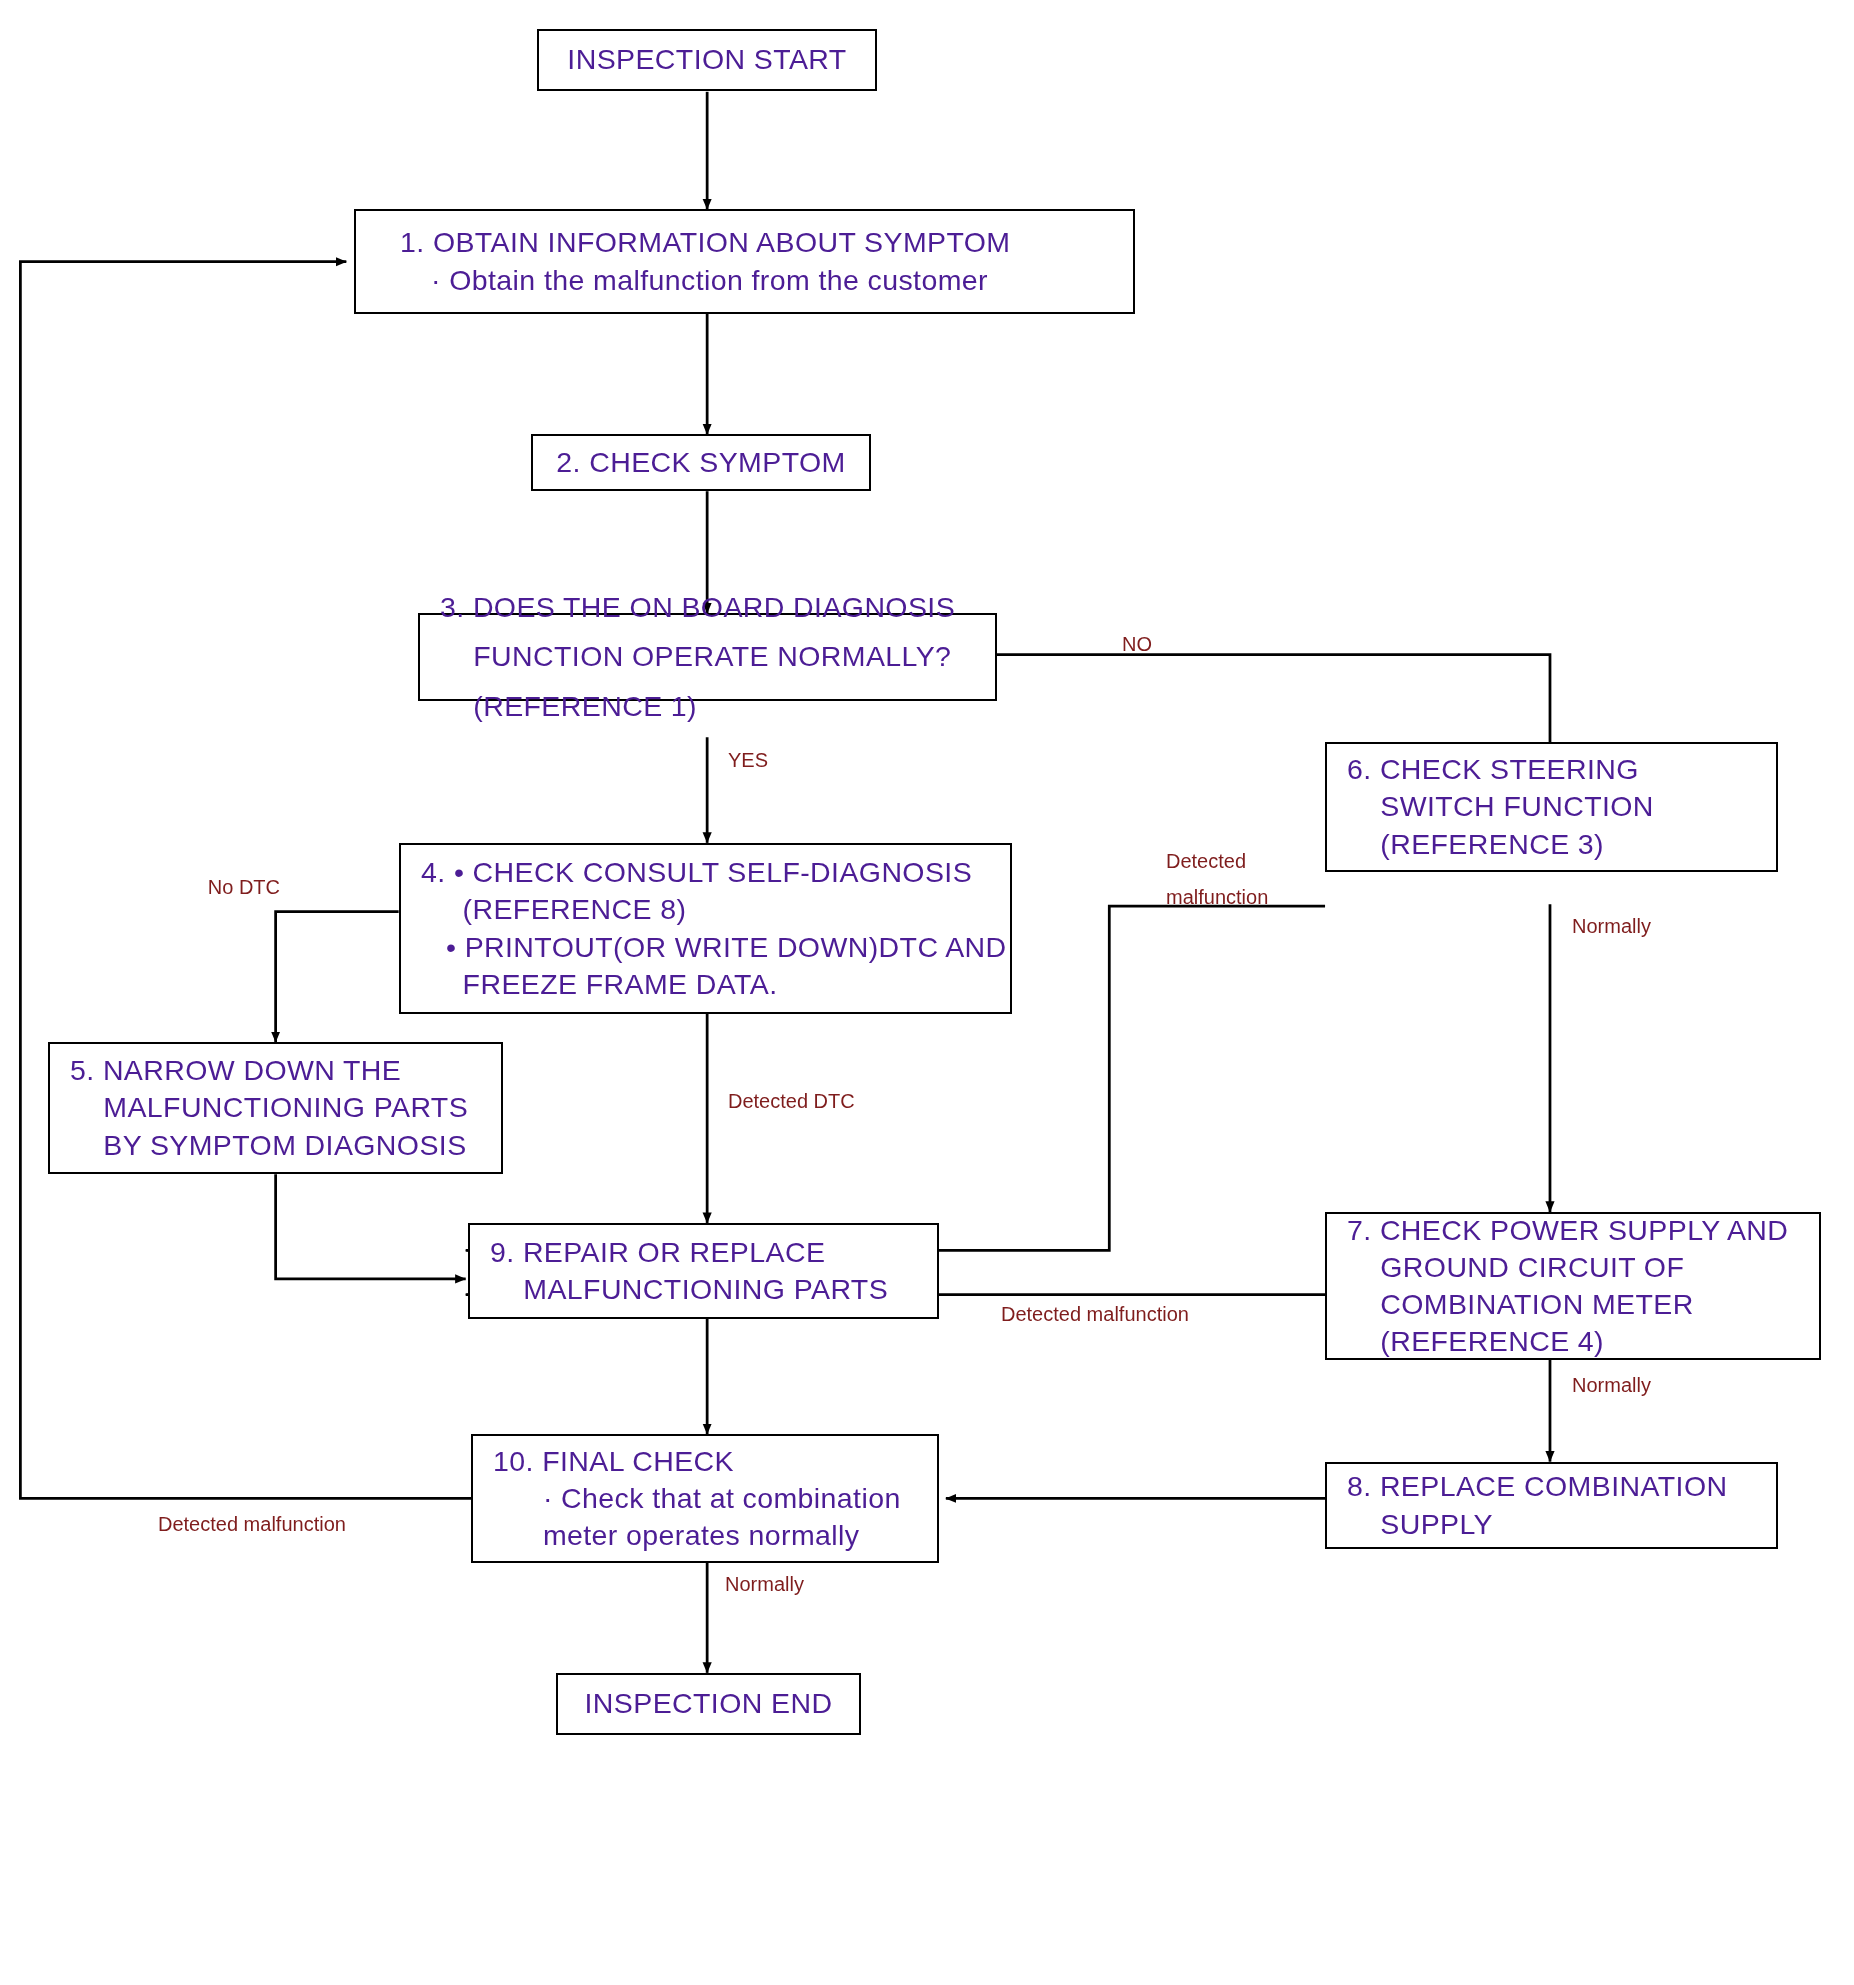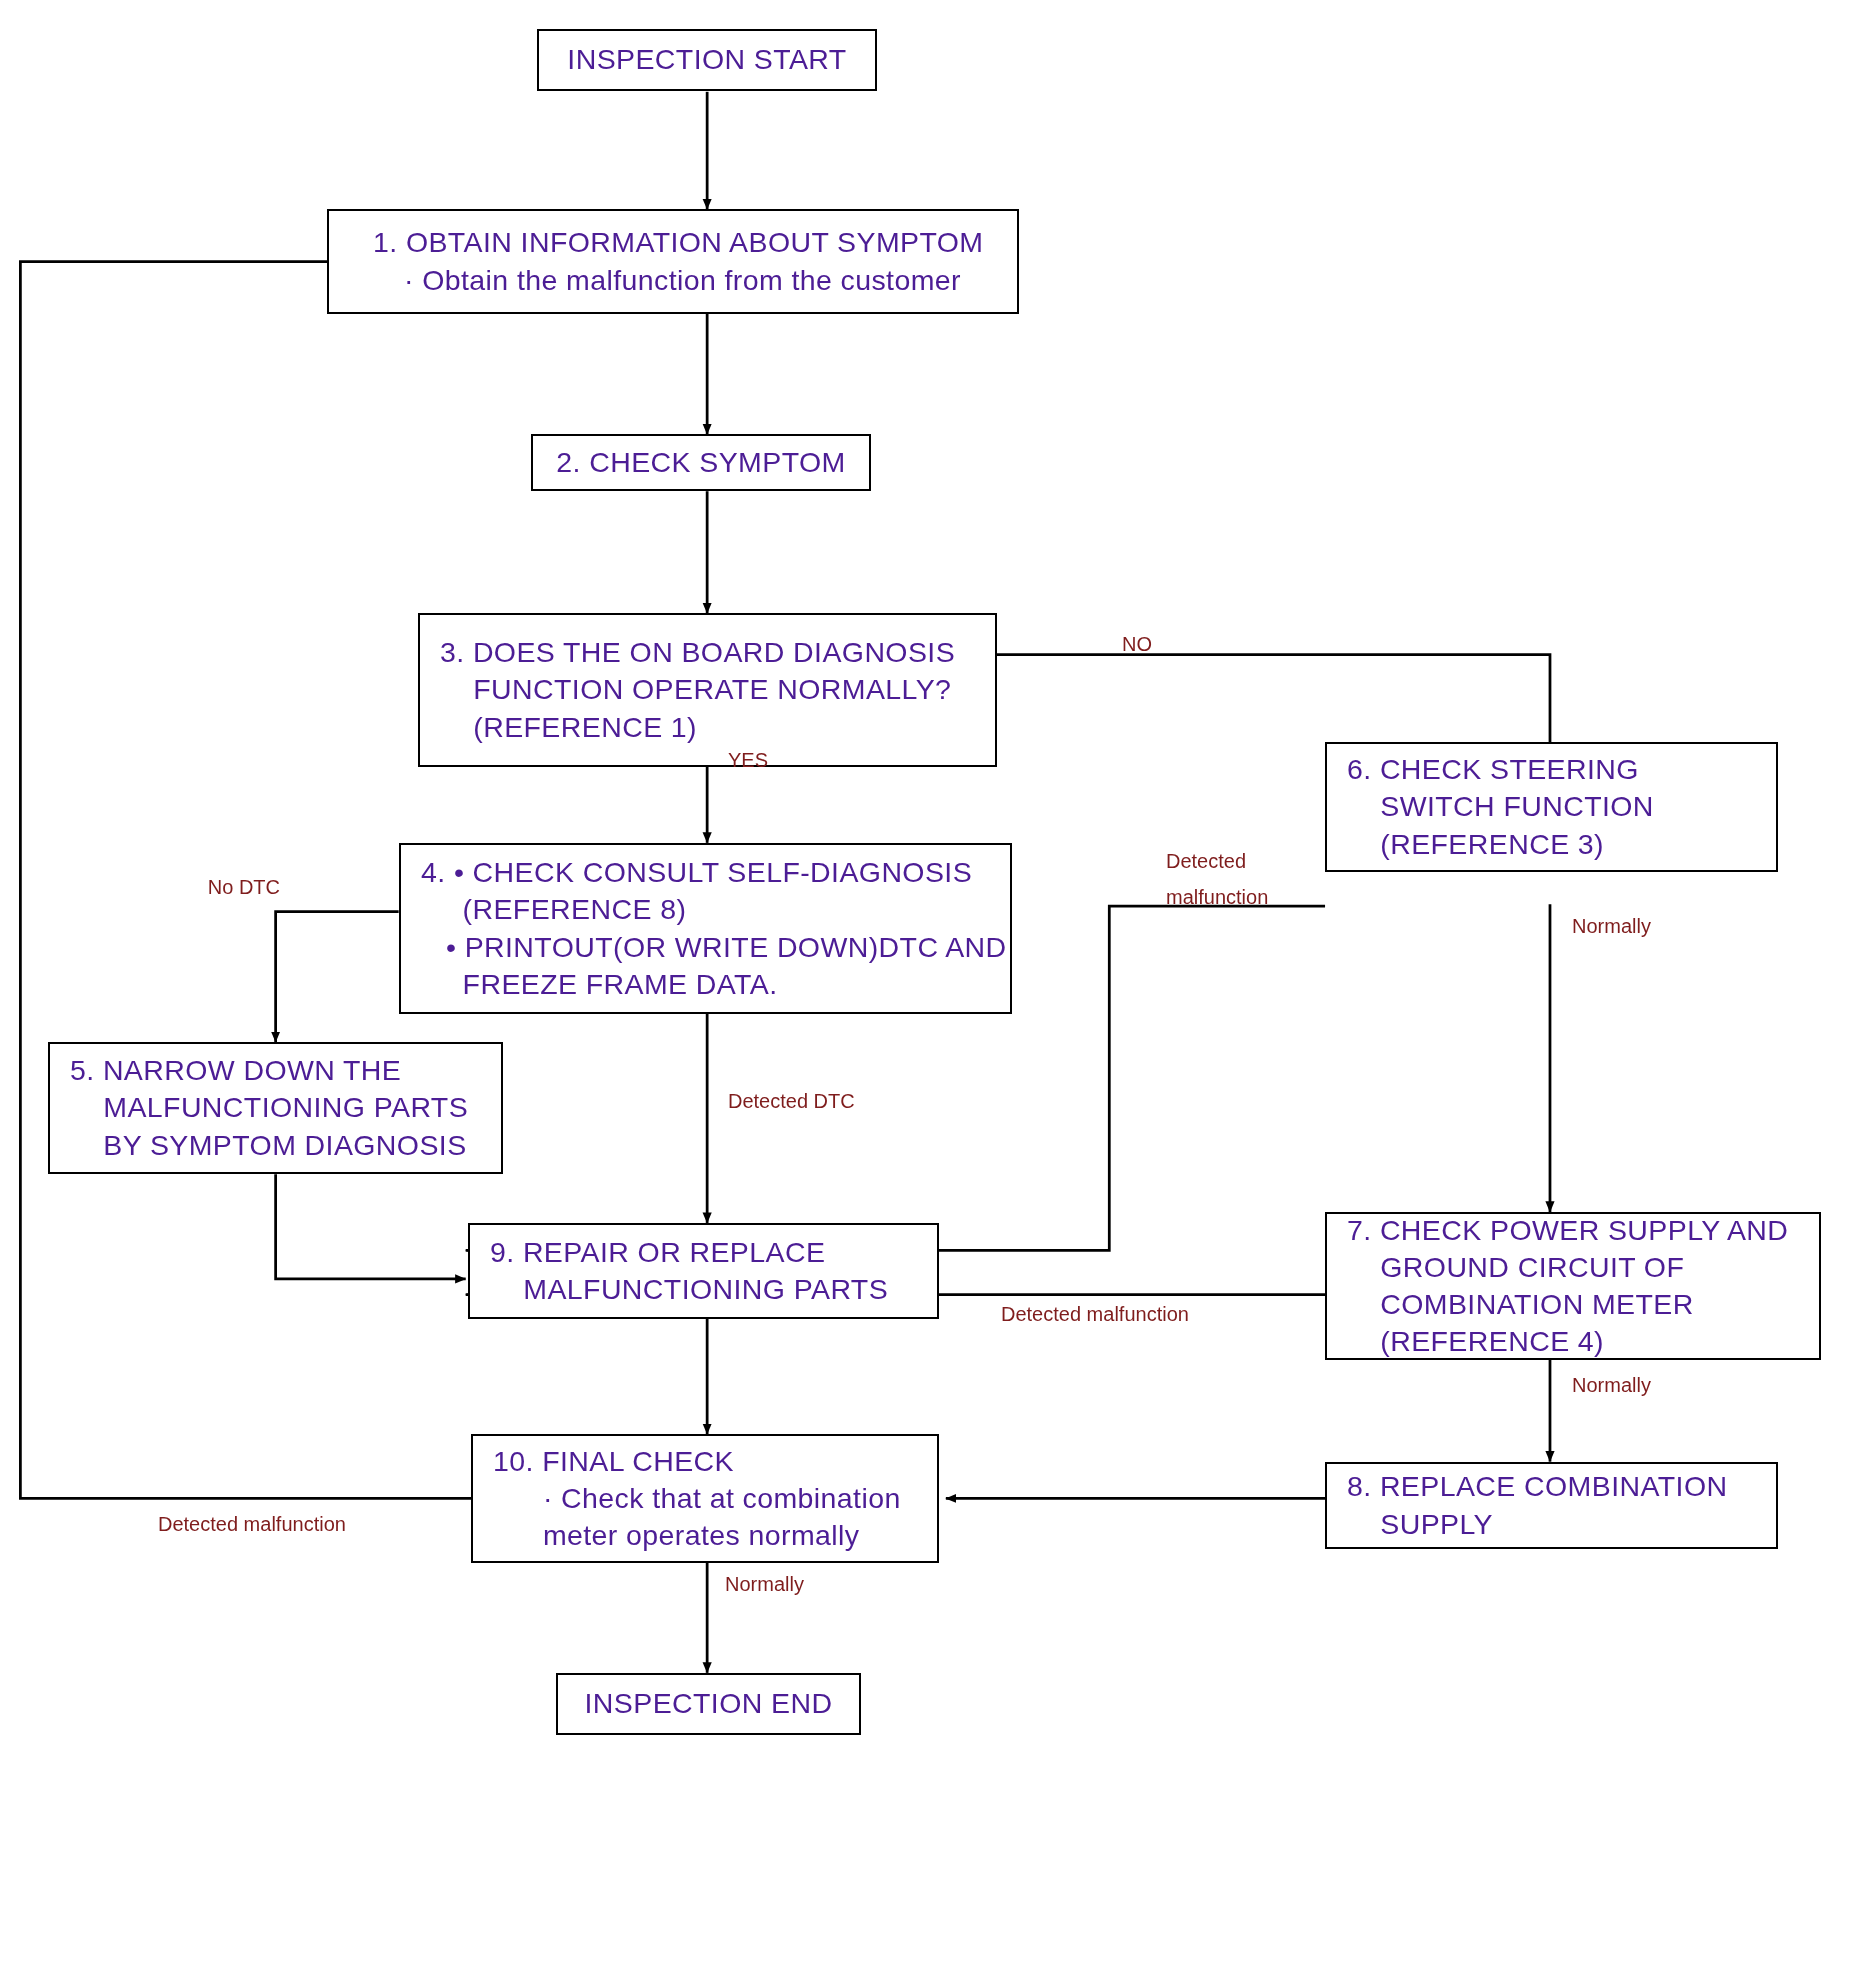--- a/index.html
+++ b/index.html
@@ -110,30 +110,30 @@
       <path d="M516,1632 L22,1632 L22,285 L377,285" marker-end="url(#ah)"></path>
 
       <path d="M770,1702 L770,1822" marker-end="url(#ah)"></path>
     </g>
   </svg>
 
   <div class="node center pad" style="left:537px; top:29px; width:340px; height:62px;">
     <span class="line">INSPECTION START</span>
   </div>
 
-  <div class="node pad" style="left:327px; top:209px; width:692px; height:105px;padding-left:44px;">
+  <div class="node pad" style="left:354px; top:209px; width:781px; height:105px;padding-left:44px;">
     <span class="line">1. OBTAIN INFORMATION ABOUT SYMPTOM</span>
     <span class="line lc-upper" style="padding-left:31px;">· Obtain the malfunction from the customer</span>
   </div>
 
   <div class="node center pad" style="left:531px; top:434px; width:340px; height:57px;">
     <span class="line">2. CHECK SYMPTOM</span>
   </div>
 
-  <div class="node pad" style="left:418px; top:613px; width:579px; height:154px;">
+  <div class="node pad" style="left:418px; top:613px; width:579px; height:88px;gap:12px;">
     <span class="line">3. DOES THE ON BOARD DIAGNOSIS</span>
     <span class="line">    FUNCTION OPERATE NORMALLY?</span>
     <span class="line">    (REFERENCE 1)</span>
   </div>
 
   <div class="node pad" style="left:399px; top:843px; width:613px; height:171px;">
     <span class="line">4. • CHECK CONSULT SELF-DIAGNOSIS</span>
     <span class="line">     (REFERENCE 8)</span>
     <span class="line">   • PRINTOUT(OR WRITE DOWN)DTC AND</span>
     <span class="line">     FREEZE FRAME DATA.</span>

